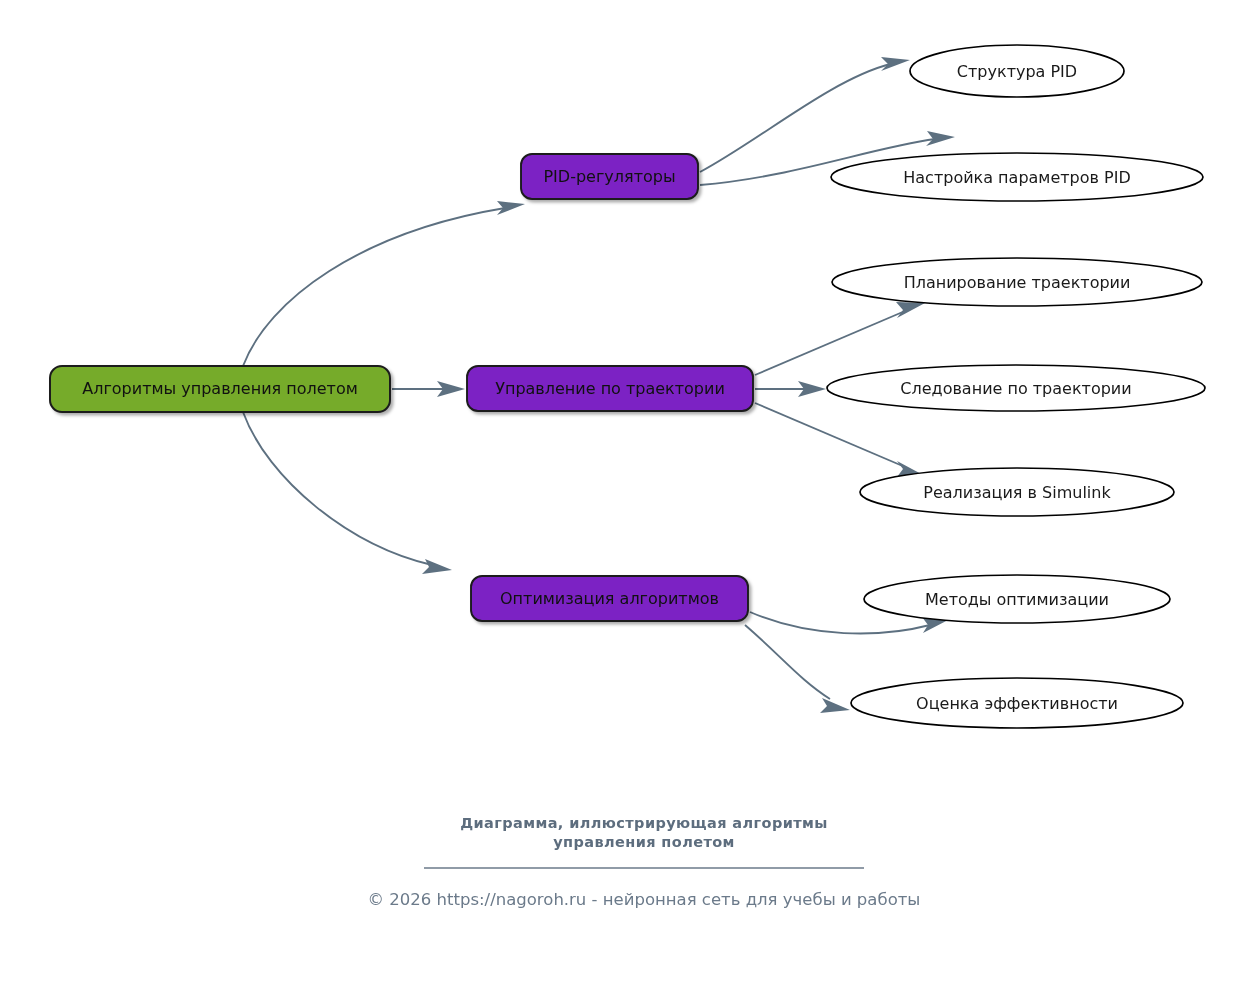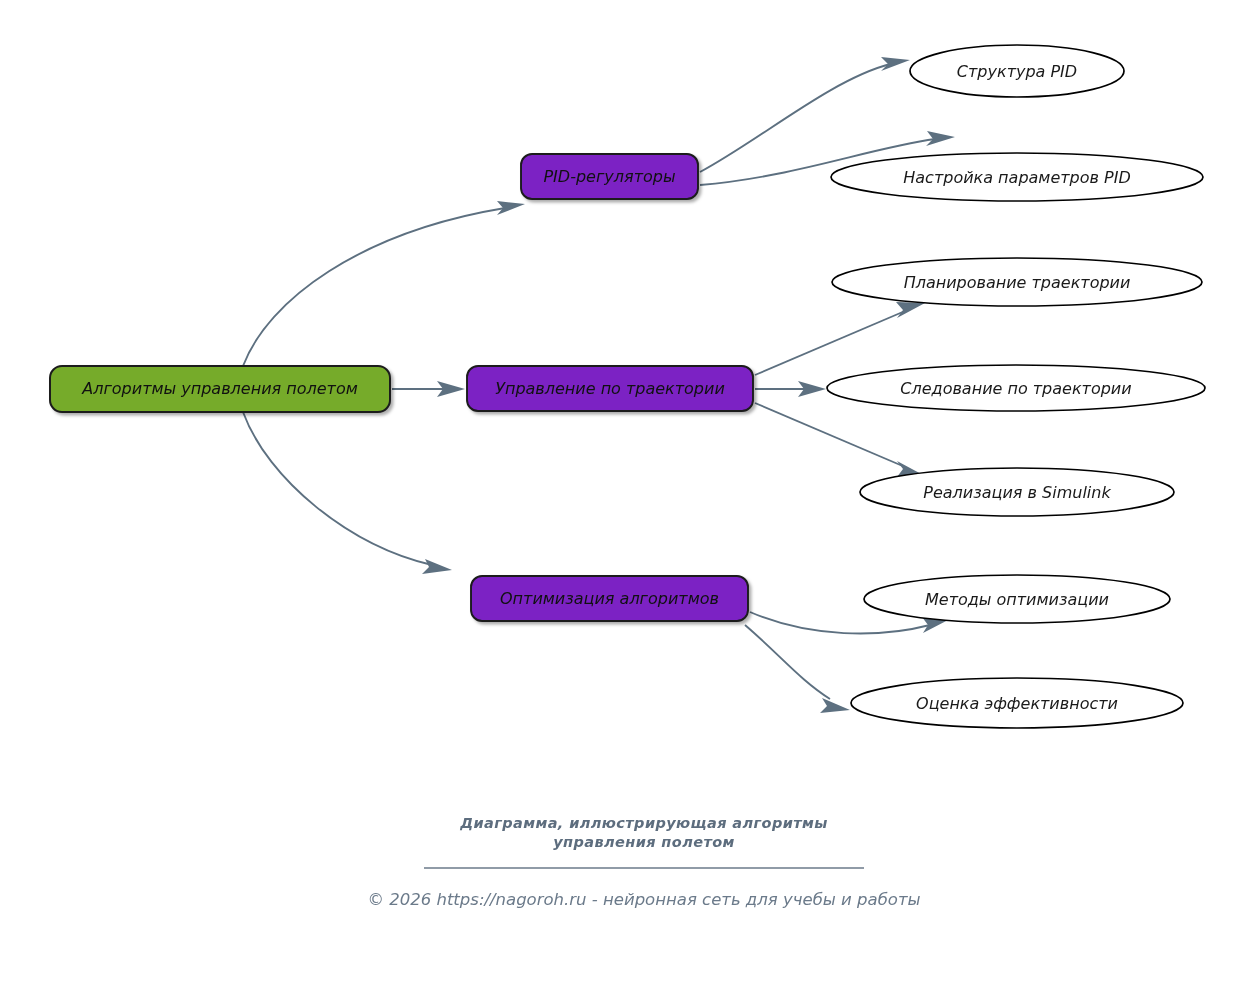--- a/index.html
+++ b/index.html
@@ -12,21 +12,20 @@
     width: 1253px;
     height: 984px;
     font-family: "DejaVu Sans", "Liberation Sans", sans-serif;
     overflow: hidden;
     position: relative;
   }
   #canvas-root {
     position: relative;
     width: 1253px;
     height: 984px;
-    font-style: italic;
   }
   svg.diagram {
     position: absolute;
     top: 0;
     left: 0;
     width: 1253px;
     height: 984px;
   }
   .node-label {
     font-family: "DejaVu Sans", "Liberation Sans", sans-serif;

